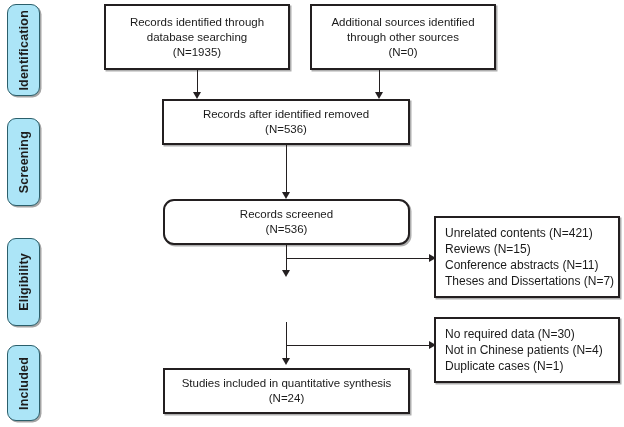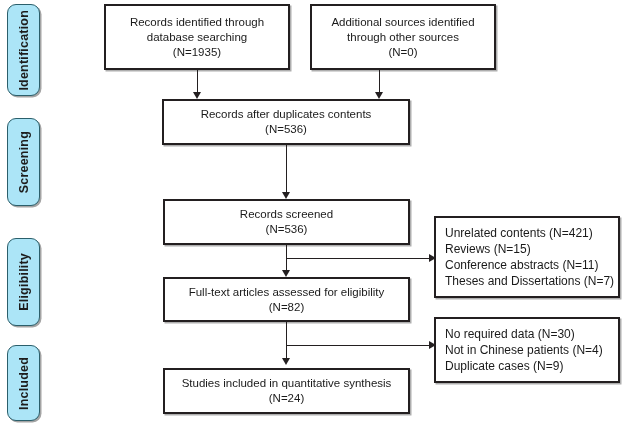--- a/index.html
+++ b/index.html
@@ -143,61 +143,57 @@
     <div class="line">(N=0)</div>
   </div>
 
   <div class="vline" style="left:197px; top:70px; height:22px;"></div>
   <div class="arrow-down" style="left:192.5px; top:92px;"></div>
 
   <div class="vline" style="left:379px; top:70px; height:22px;"></div>
   <div class="arrow-down" style="left:374.5px; top:92px;"></div>
 
   <div class="flow-box" style="left:162px; top:99px; width:248px; height:46px;">
-    <div class="line">Records after duplicates contents</div>
+    <div class="line">Records after identified removed</div>
     <div class="line">(N=536)</div>
   </div>
 
   <div class="vline" style="left:286px; top:145px; height:47px;"></div>
   <div class="arrow-down" style="left:281.5px; top:192px;"></div>
 
-  <div class="flow-box" style="left:163px; top:199px; width:247px; height:46px;">
+  <div class="flow-box" style="left:163px; top:199px; width:247px; height:46px;border-radius:11px;">
     <div class="line">Records screened</div>
     <div class="line">(N=536)</div>
   </div>
 
   <div class="vline" style="left:286px; top:245px; height:25px;"></div>
 
   <div class="hline" style="left:286px; top:258px; width:145px;"></div>
   <div class="arrow-right" style="left:429px; top:253.5px;"></div>
 
   <div class="arrow-down" style="left:281.5px; top:270px;"></div>
 
   <div class="excl-box" style="left:434px; top:216px; width:186px; height:82px;">
     <div class="line">Unrelated contents (N=421)</div>
     <div class="line">Reviews (N=15)</div>
     <div class="line">Conference abstracts (N=11)</div>
     <div class="line">Theses and Dissertations (N=7)</div>
   </div>
 
-  <div class="flow-box" style="left:163px; top:277px; width:247px; height:45px;">
-    <div class="line">Full-text articles assessed for eligibility</div>
-    <div class="line">(N=82)</div>
-  </div>
 
   <div class="vline" style="left:286px; top:322px; height:36px;"></div>
 
   <div class="hline" style="left:286px; top:345px; width:145px;"></div>
   <div class="arrow-right" style="left:429px; top:340.5px;"></div>
   <div class="arrow-down" style="left:281.5px; top:358px;"></div>
 
   <div class="excl-box" style="left:434px; top:317px; width:186px; height:66px;">
     <div class="line">No required data (N=30)</div>
     <div class="line">Not in Chinese patients (N=4)</div>
-    <div class="line">Duplicate cases (N=9)</div>
+    <div class="line">Duplicate cases (N=1)</div>
   </div>
 
   <div class="flow-box" style="left:163px; top:368px; width:247px; height:46px;">
     <div class="line">Studies included in quantitative synthesis</div>
     <div class="line">(N=24)</div>
   </div>
 
 </div>
 
 </body></html>

